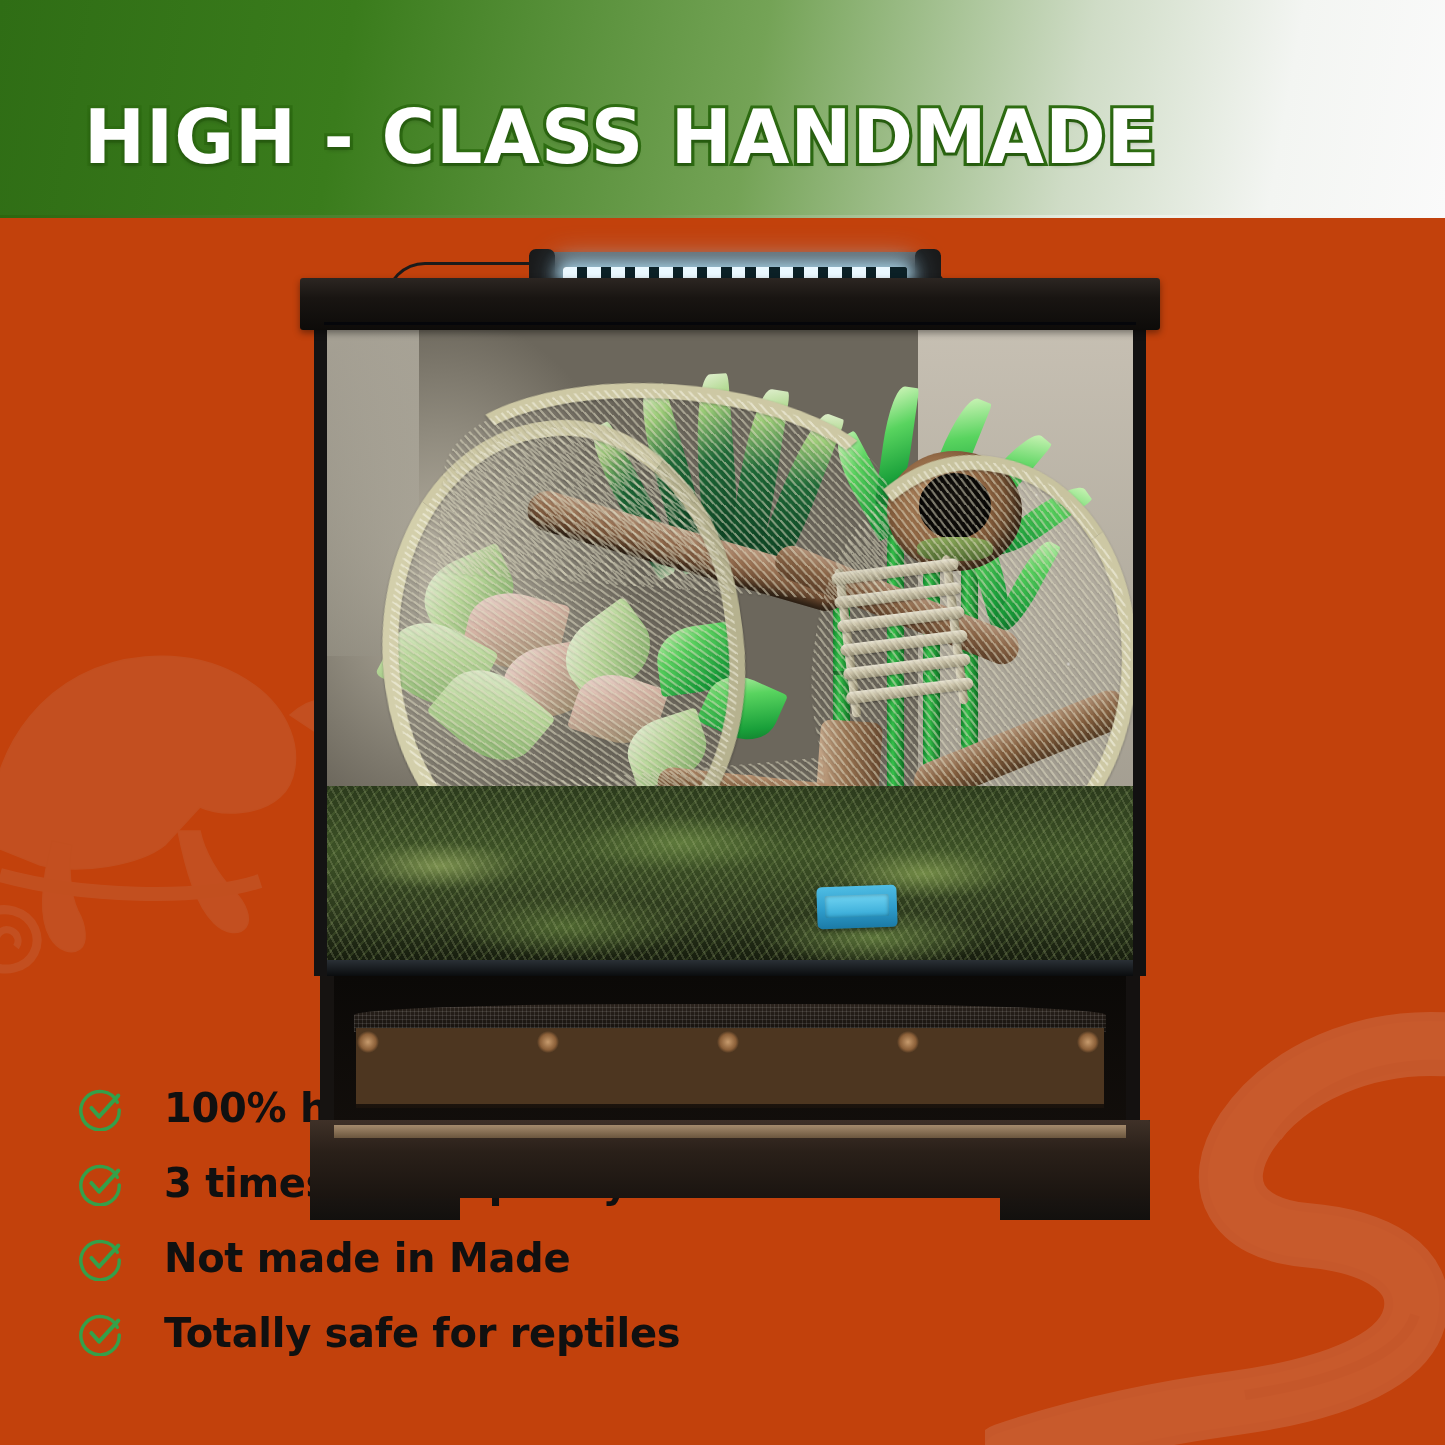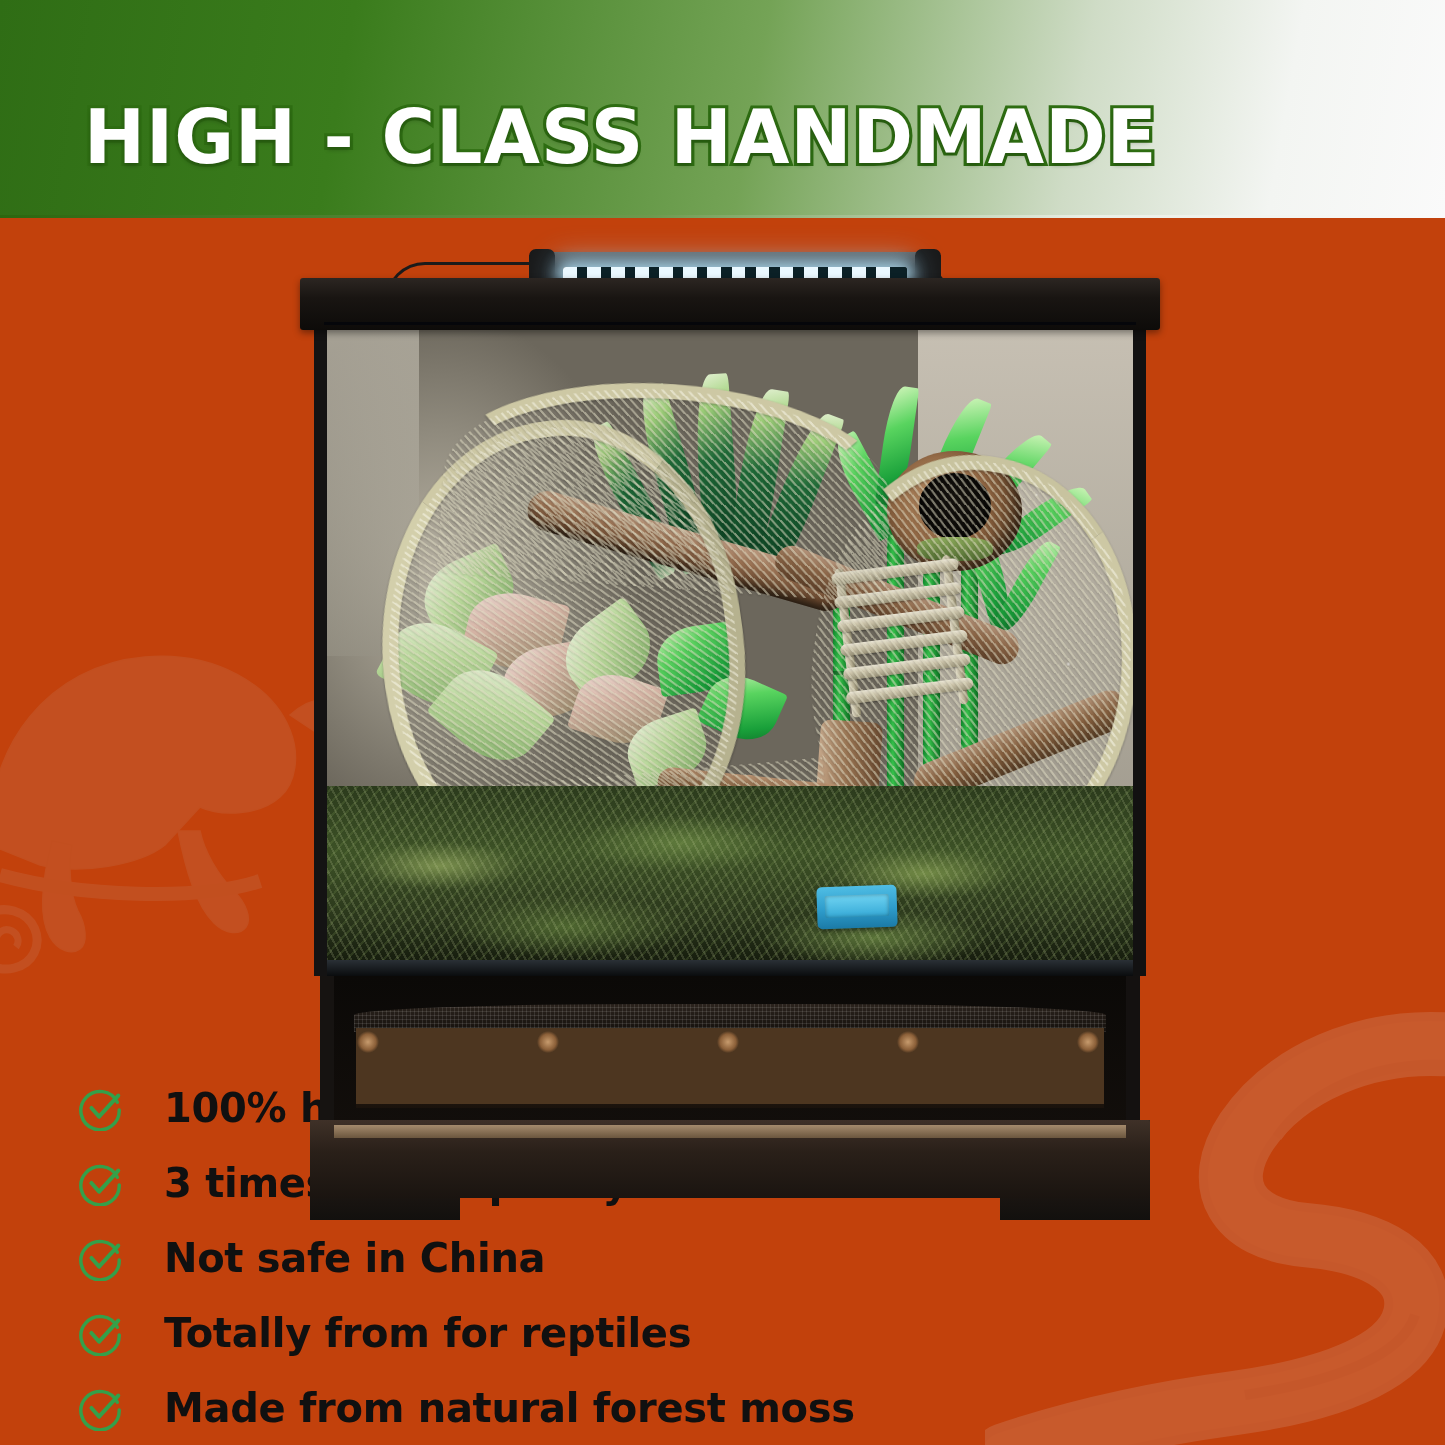--- a/index.html
+++ b/index.html
@@ -489,33 +489,26 @@
         <path d="M14 24 L22 33 L42 11" fill="none" stroke="#34a04a" stroke-width="4.2" stroke-linecap="round" stroke-linejoin="round"></path>
       </svg>
       <span class="feature-label">3 times strict quality control</span>
     </div>
 
     <div class="feature-row">
       <svg class="check-icon" viewBox="0 0 48 48">
         <path d="M41 18 A20 20 0 1 0 43 26" fill="none" stroke="#34a04a" stroke-width="3.6" stroke-linecap="round"></path>
         <path d="M14 24 L22 33 L42 11" fill="none" stroke="#34a04a" stroke-width="4.2" stroke-linecap="round" stroke-linejoin="round"></path>
       </svg>
-      <span class="feature-label">Not safe in China</span>
+      <span class="feature-label">Not made in Made</span>
     </div>
 
     <div class="feature-row">
       <svg class="check-icon" viewBox="0 0 48 48">
         <path d="M41 18 A20 20 0 1 0 43 26" fill="none" stroke="#34a04a" stroke-width="3.6" stroke-linecap="round"></path>
         <path d="M14 24 L22 33 L42 11" fill="none" stroke="#34a04a" stroke-width="4.2" stroke-linecap="round" stroke-linejoin="round"></path>
       </svg>
-      <span class="feature-label">Totally from for reptiles</span>
-    </div>
-
-    <div class="feature-row">
-      <svg class="check-icon" viewBox="0 0 48 48">
-        <path d="M41 18 A20 20 0 1 0 43 26" fill="none" stroke="#34a04a" stroke-width="3.6" stroke-linecap="round"></path>
-        <path d="M14 24 L22 33 L42 11" fill="none" stroke="#34a04a" stroke-width="4.2" stroke-linecap="round" stroke-linejoin="round"></path>
-      </svg>
-      <span class="feature-label">Made from natural forest moss</span>
-    </div>
+      <span class="feature-label">Totally safe for reptiles</span>
+    </div>
+
 
   </div>
 </div>
 
 </body></html>

